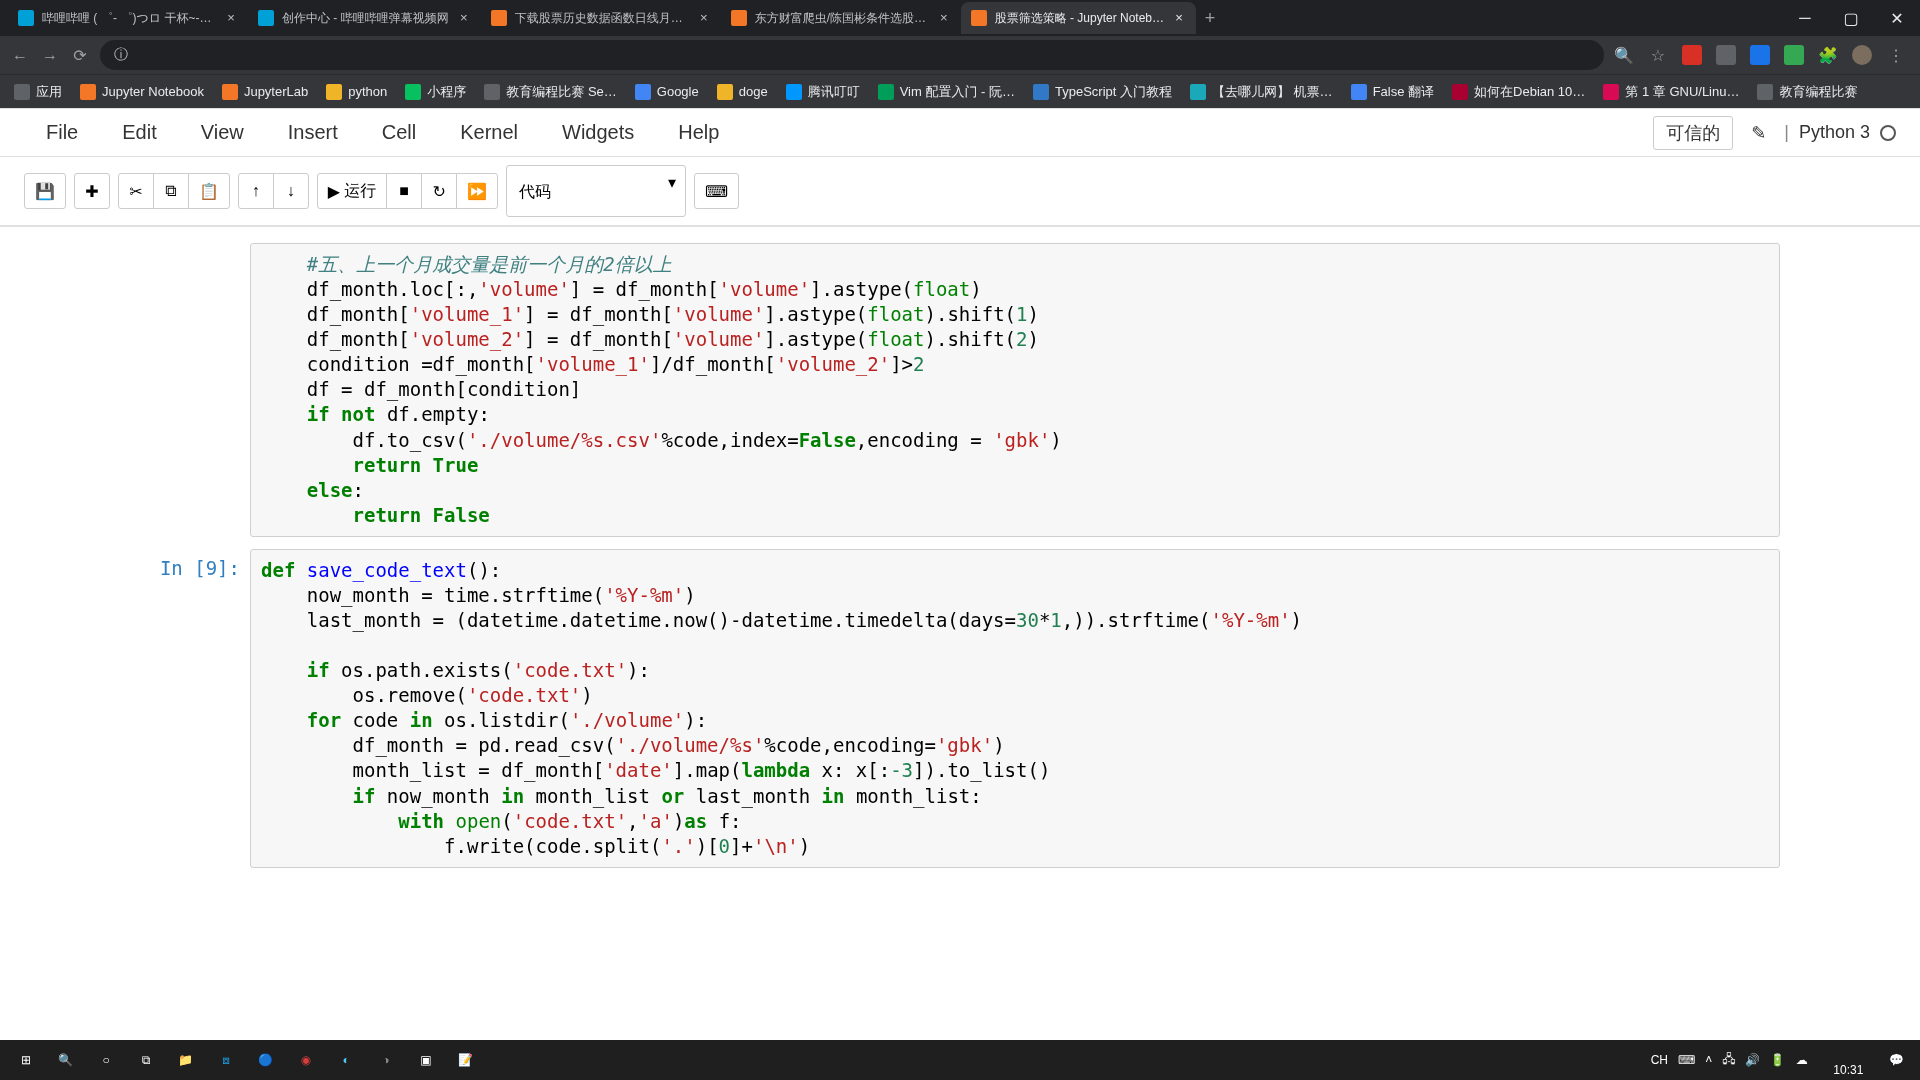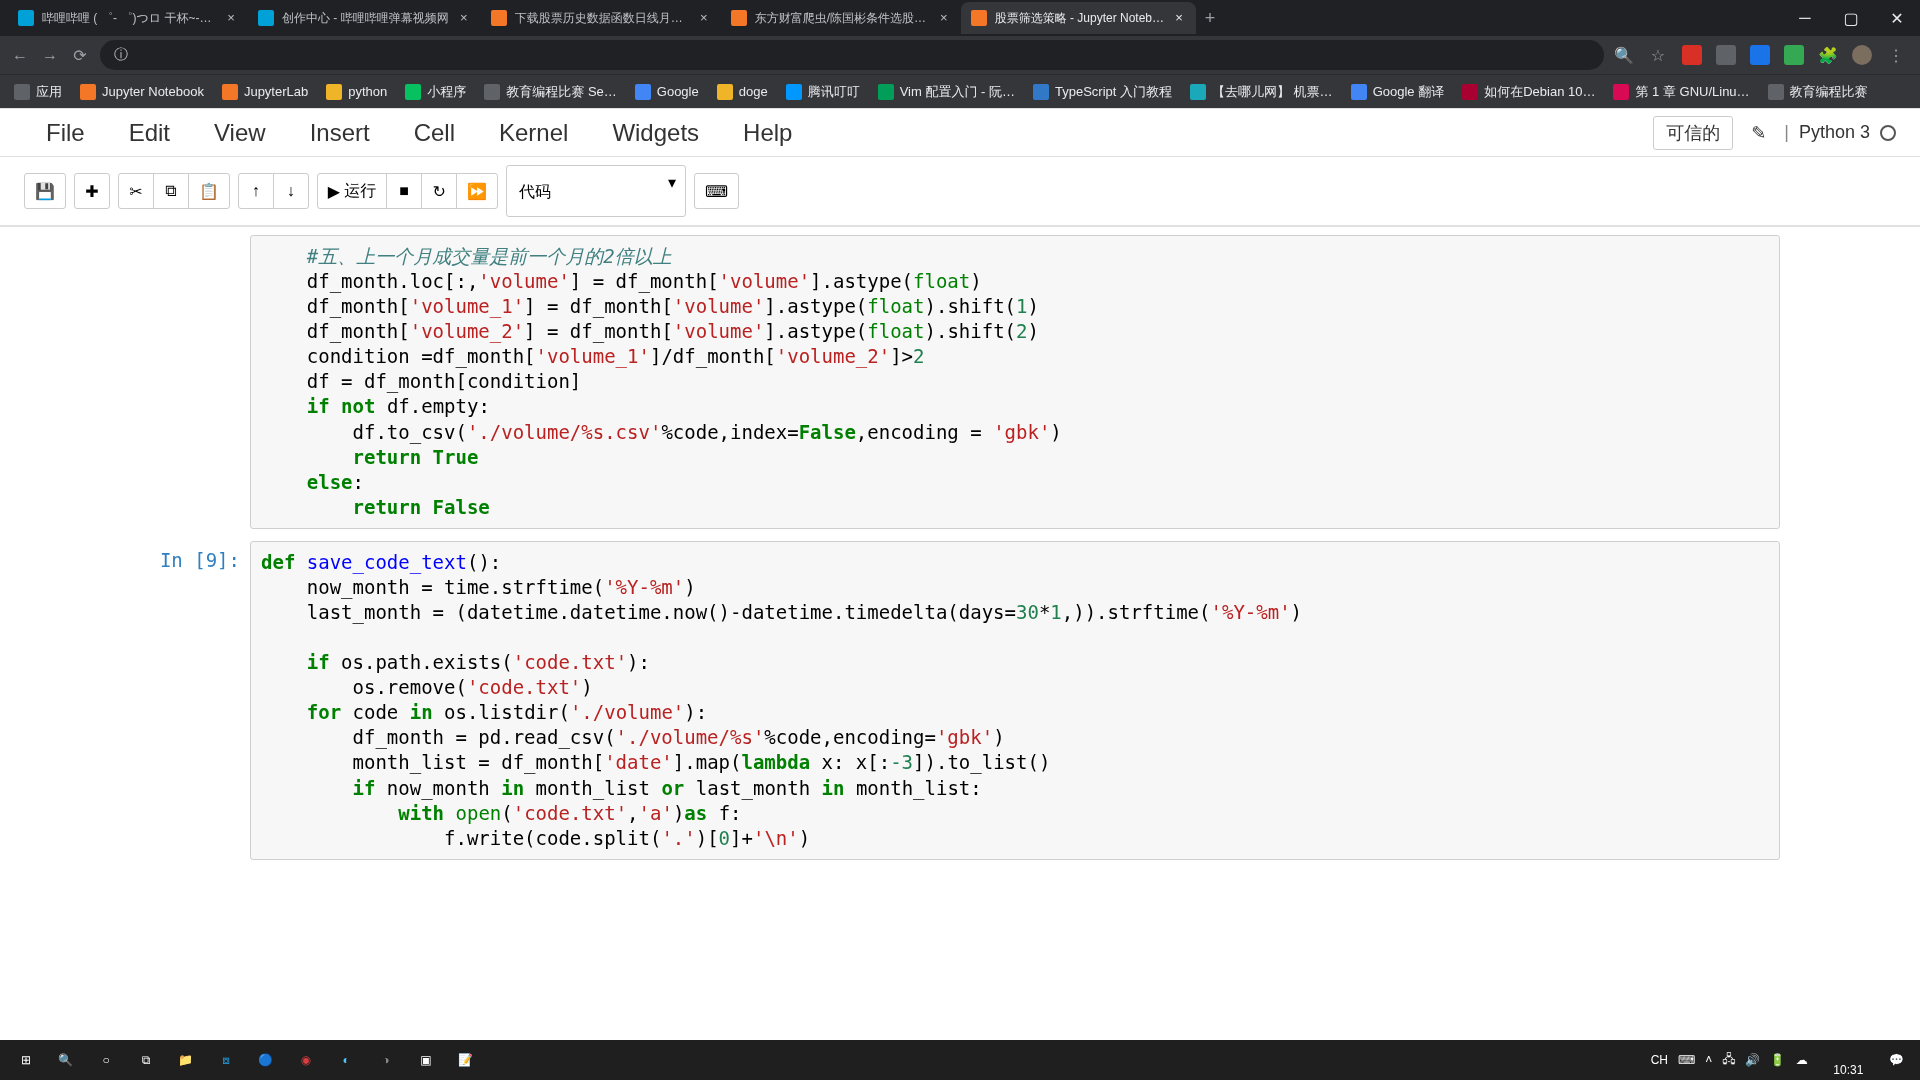--- a/index.html
+++ b/index.html
@@ -37,38 +37,38 @@
 .logo-circles::after { bottom: 8px; }
 .jh-title { font-size: 26px; color: #333; }
 .jh-checkpoint { font-size: 18px; color: #888; }
 .jh-autosave { font-size: 18px; color: #888; }
 .jh-spacer { flex: 1; }
 .jh-pylogo { width: 40px; height: 40px; display: flex; align-items: center; justify-content: center; }
 .jh-pylogo svg { width: 36px; height: 36px; }
 .jh-logout { border: 1px solid #ccc; padding: 8px 18px; border-radius: 4px; font-size: 16px; cursor: pointer; }
 
 .menubar { display: flex; align-items: center; padding: 0 24px; height: 48px; border-top: 1px solid #e0e0e0; }
-.menubar .mitem { padding: 0 22px; font-size: 24px; color: #333; cursor: pointer; }
+.menubar .mitem { padding: 0 22px; font-size: 20px; color: #333; cursor: pointer; }
 .menubar-right { margin-left: auto; display: flex; align-items: center; gap: 18px; font-size: 18px; color: #333; }
 .trusted { border: 1px solid #ccc; padding: 4px 12px; border-radius: 3px; }
 .kernel-ind { display: flex; align-items: center; gap: 10px; }
 .kernel-circle { width: 16px; height: 16px; border: 2px solid #555; border-radius: 50%; }
 
 .toolbar { display: flex; align-items: center; gap: 8px; padding: 8px 24px; border-top: 1px solid #e0e0e0; border-bottom: 1px solid #e0e0e0; }
 .tb-btn { border: 1px solid #ccc; background: #fff; height: 36px; min-width: 36px; padding: 0 10px; display: flex; align-items: center; justify-content: center; border-radius: 3px; font-size: 16px; cursor: pointer; }
 .tb-group { display: flex; }
 .tb-group .tb-btn { border-radius: 0; margin-left: -1px; }
 .tb-group .tb-btn:first-child { border-radius: 3px 0 0 3px; margin-left: 0; }
 .tb-group .tb-btn:last-child { border-radius: 0 3px 3px 0; }
 .tb-select { border: 1px solid #ccc; height: 52px; padding: 0 30px 0 12px; font-size: 16px; border-radius: 3px; background: #fff; appearance: none; position: relative; min-width: 180px; }
 .select-wrap { position: relative; }
 .select-wrap::after { content: '▾'; position: absolute; right: 10px; top: 8px; pointer-events: none; }
 
 
-.notebook-container { padding: 8px 140px 20px 140px; background: #fff; }
+.notebook-container { padding: 8px 140px 20px 140px; background: #fff; margin-top: 8px; }
 .cell { display: flex; margin-bottom: 12px; }
 .prompt { width: 110px; text-align: right; padding: 8px 10px 0 0; font-family: 'Consolas', monospace; font-size: 19px; color: #307fc1; flex-shrink: 0; }
 .input-area { flex: 1; border: 1px solid #cfcfcf; background: #f7f7f7; padding: 8px 10px; border-radius: 3px; font-family: 'Consolas', 'Monaco', monospace; font-size: 19px; line-height: 1.32; white-space: pre; overflow-x: auto; }
 .cm-comment { color: #408080; font-style: italic; }
 .cm-keyword { color: #008000; font-weight: bold; }
 .cm-builtin { color: #008000; }
 .cm-string { color: #ba2121; }
 .cm-number { color: #208050; }
 .cm-def { color: #0000ff; }
 
@@ -179,21 +179,21 @@
       <div class="bm">
         <span class="bm-ico" style="background:#3178c6"></span>
         <span>TypeScript 入门教程</span>
       </div>
       <div class="bm">
         <span class="bm-ico" style="background:#1ba9ba"></span>
         <span>【去哪儿网】 机票…</span>
       </div>
       <div class="bm">
         <span class="bm-ico" style="background:#4285f4"></span>
-        <span>Google 翻译</span>
+        <span>False 翻译</span>
       </div>
       <div class="bm">
         <span class="bm-ico" style="background:#a80030"></span>
         <span>如何在Debian 10…</span>
       </div>
       <div class="bm">
         <span class="bm-ico" style="background:#d70a53"></span>
         <span>第 1 章 GNU/Linu…</span>
       </div>
       <div class="bm">

